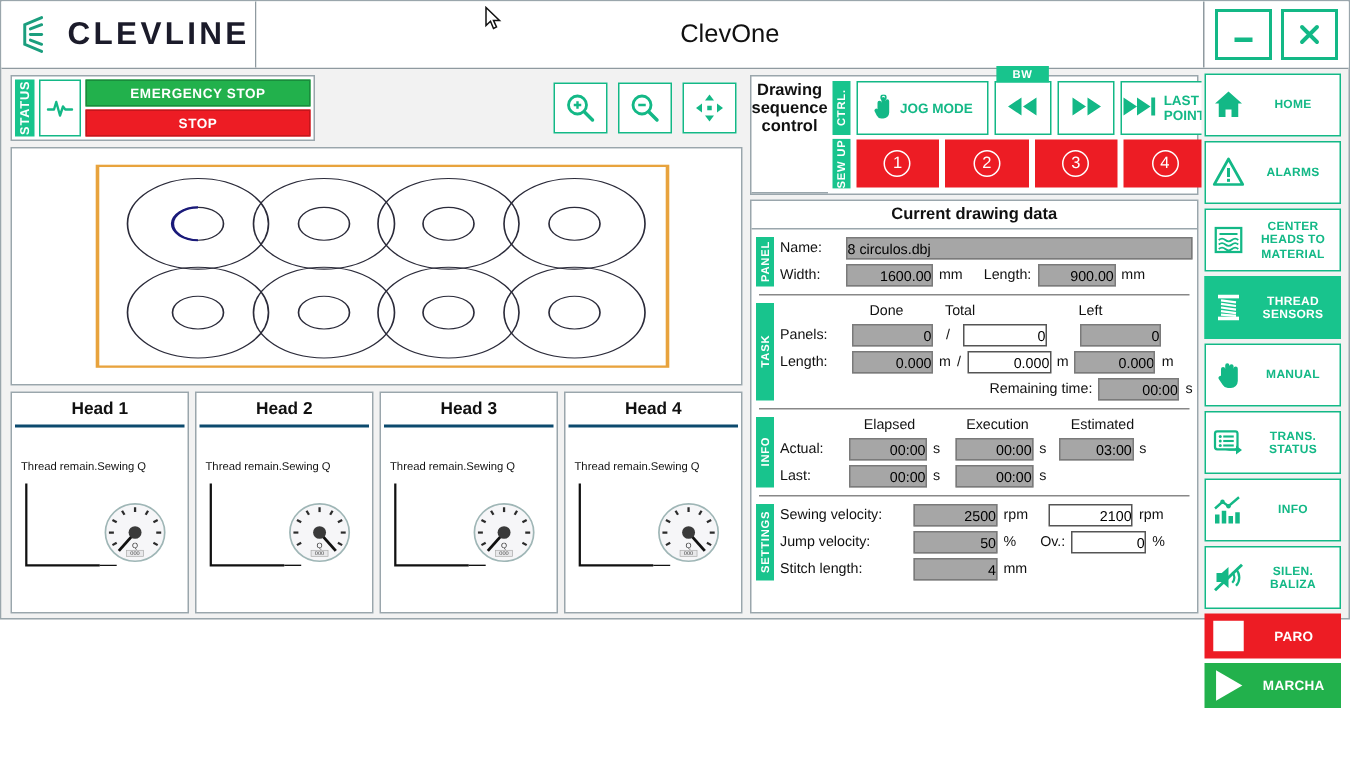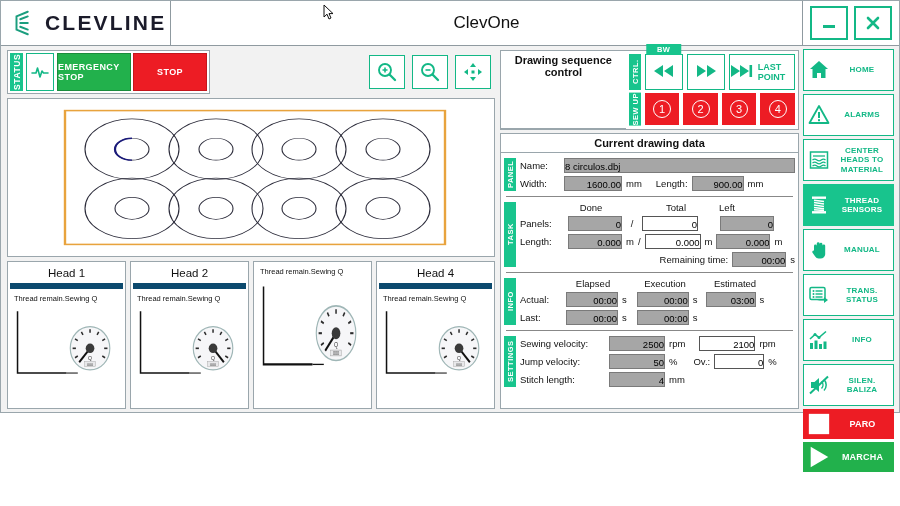--- a/index.html
+++ b/index.html
@@ -112,21 +112,21 @@
     padding: 2px 1px;
     width: 13px;
     flex: 0 0 13px;
   }
   .heart-icon {
     width: 28px; flex: 0 0 28px;
     border: 1.5px solid #13b886;
     display: flex; align-items: center; justify-content: center;
     background: #fff;
   }
-  .stop-stack { flex: 1; display: flex; flex-direction: row; gap: 2px; }
+  .stop-stack { flex: 1; display: flex; flex-direction: column; gap: 2px; }
   .estop {
     flex: 1;
     background: #22b14c;
     color: #fff;
     font-size: 9px;
     font-weight: 700;
     display: flex; align-items: center; justify-content: center;
     letter-spacing: 0.4px;
     border: 1px solid #1a8c3c;
   }
@@ -174,25 +174,25 @@
     flex: 1;
     border: 1px solid #9aa6ac;
     background: #fff;
     display: flex;
     flex-direction: column;
     padding: 2px;
   }
   .head-title {
     text-align: center;
     font-size: 11.5px;
-    font-weight: 400;
+    font-weight: 700;
     color: #111;
     padding: 3px 0 4px;
-    border-bottom: 6px solid #0c4a6e;
-    margin-bottom: 2px;
+    border-bottom: 2px solid #0c4a6e;
+    margin-bottom: 18px;
   }
   .head-body { flex: 1; display: flex; flex-direction: column; position: relative; }
   .head-labels {
     display: flex;
     font-size: 7.5px;
     color: #111;
     padding: 3px 4px 0 4px;
   }
   .head-graph { flex: 1; position: relative; }
   .head-graph svg { position: absolute; inset: 0; width: 100%; height: 100%; }
@@ -535,20 +535,21 @@
                   <text x="0" y="11" text-anchor="middle" font-size="5.5" fill="#333" font-family="Liberation Sans, sans-serif">Q</text>
                   <rect x="-6" y="13" width="12" height="4.4" fill="#e8e8ea" stroke="#aaa" stroke-width="0.5"></rect>
                   <text x="0" y="16.7" text-anchor="middle" font-size="4" fill="#444" font-family="Liberation Sans, sans-serif">000</text>
                 </g>
               </svg>
             </div>
           </div>
         </div>
 
         <div class="head-card">
+          <div class="head-title">Head 3</div>
           <div class="head-body">
             <div class="head-labels">
               <span>Thread remain.</span>
               <span>Sewing Q</span>
             </div>
             <div class="head-graph">
               <svg viewBox="0 0 120 100" preserveAspectRatio="none">
                 <path d="M8 8 L8 68 L60 68" fill="none" stroke="#111" stroke-width="1.6"></path>
                 <path d="M60 68 L72 68" fill="none" stroke="#111" stroke-width="1"></path>
                 <g transform="translate(85,44)">
@@ -613,20 +614,29 @@
       </div>
     </div>
 
     <div class="midcol">
 
       <div class="panel">
         <div class="panel-head">Drawing sequence control</div>
         <div class="seq-body">
           <div class="seq-row">
             <div class="seq-vtab">CTRL.</div>
+            <div class="btn-out btn-jog">
+              <span>
+                <svg width="15" height="17" viewBox="0 0 15 17">
+                  <path d="M4 12 L4 5.5 a1.3 1.3 0 0 1 2.6 0 L6.6 8 L6.6 3 a1.3 1.3 0 0 1 2.6 0 L9.2 8 L9.2 4.5 a1.3 1.3 0 0 1 2.6 0 L11.8 12 a4 4 0 0 1 -4 4 L6.5 16 a3.5 3.5 0 0 1 -3 -2 L2 11 a1.2 1.2 0 0 1 2 -1.2 Z" fill="#13b886"></path>
+                  <circle cx="8" cy="2" r="1.6" fill="none" stroke="#13b886" stroke-width="1"></circle>
+                </svg>
+              </span>
+              <span>JOG MODE</span>
+            </div>
             <div class="btn-out btn-sq">
               <span class="bw-tag">BW</span>
               <span>
                 <svg width="22" height="14" viewBox="0 0 22 14">
                   <path d="M10 1 L10 13 L1 7 Z M20 1 L20 13 L11 7 Z" fill="#13b886"></path>
                 </svg>
               </span>
             </div>
             <div class="btn-out btn-sq">
               <span>
@@ -689,21 +699,21 @@
 
           <div class="divider"></div>
 
           <div class="sect">
             <div class="sect-vtab">TASK</div>
             <div class="sect-content">
               <div class="hdr-row">
                 <span style="width:44px"></span>
                 <span style="width:54px;text-align:center">Done</span>
                 <span style="width:12px"></span>
-                <span style="width:56px;text-align:right">Total</span>
+                <span style="width:56px;text-align:left">Total</span>
                 <span style="width:14px"></span>
                 <span style="width:54px;text-align:center">Left</span>
               </div>
               <div class="frow">
                 <span class="lbl" style="width:44px">Panels:</span>
                 <span class="fld" style="width:54px">0</span>
                 <span class="unit" style="width:12px;text-align:center">/</span>
                 <span class="fld white" style="width:56px">0</span>
                 <span style="width:14px"></span>
                 <span class="fld" style="width:54px">0</span>

